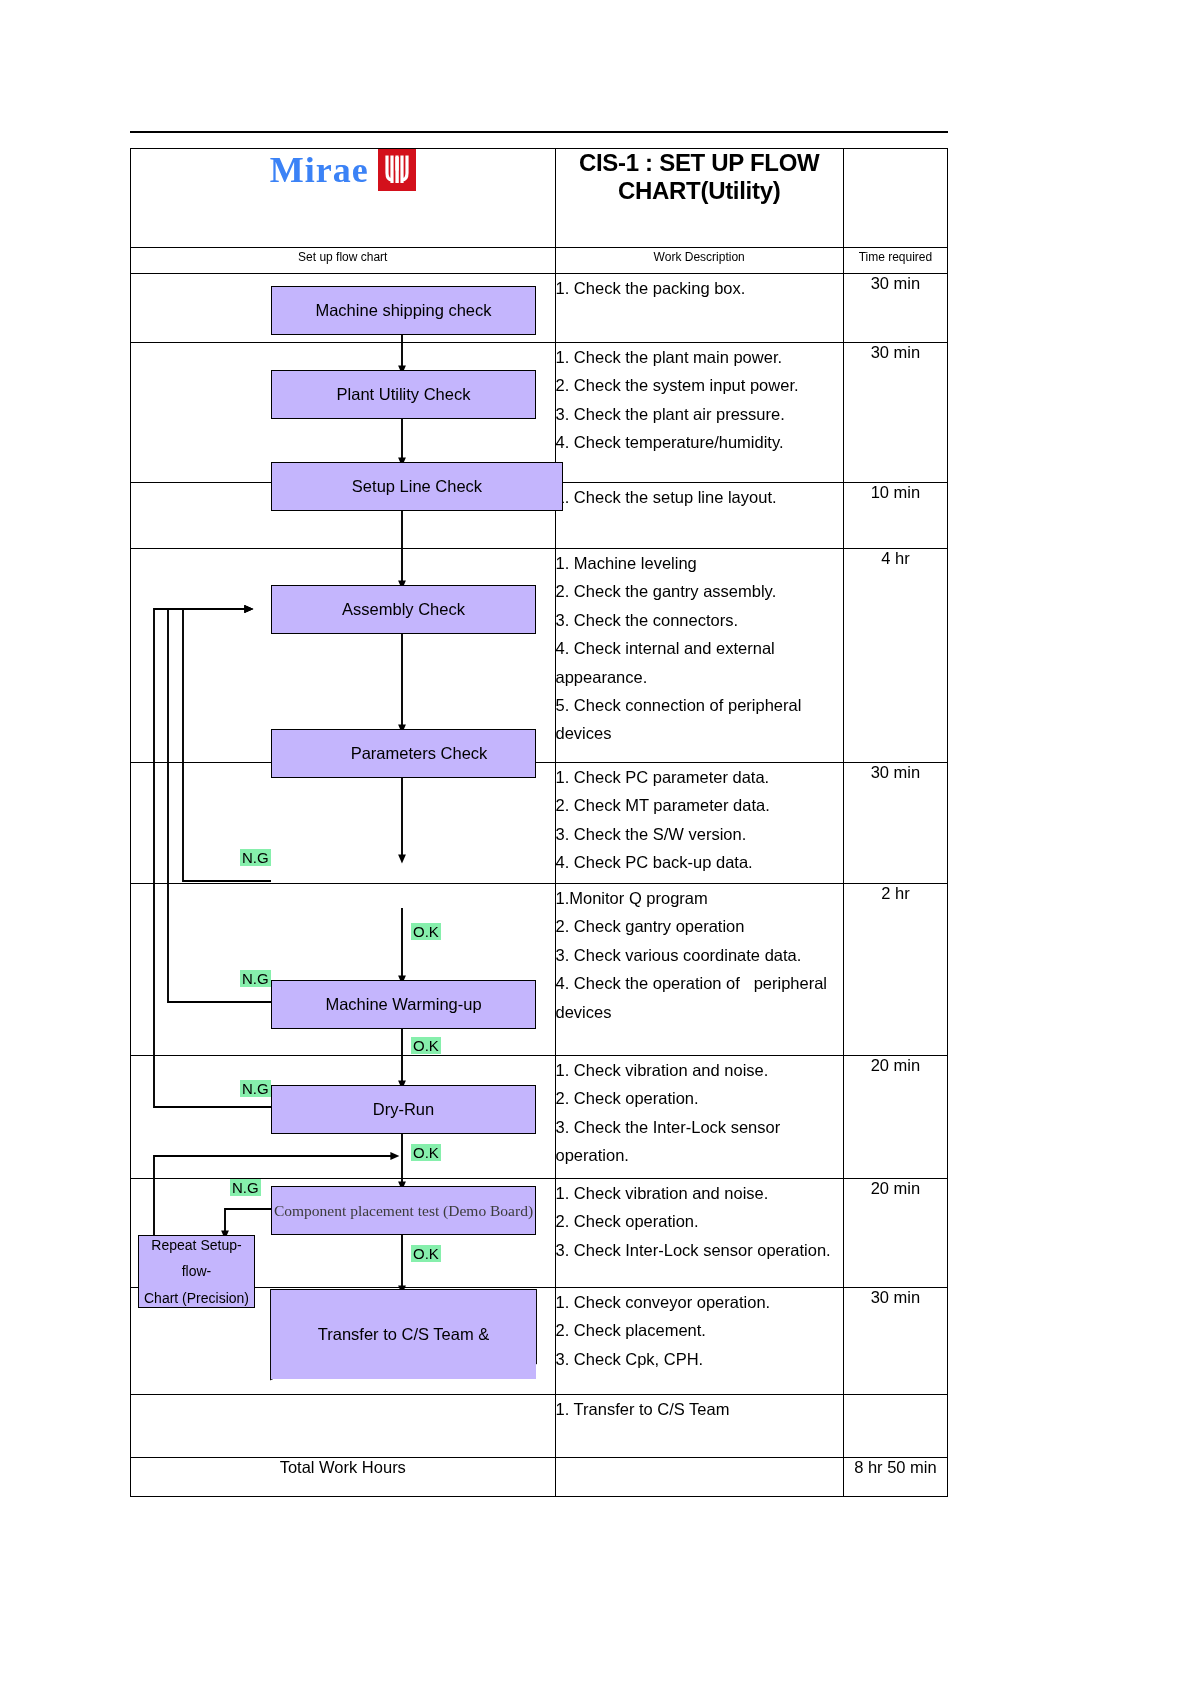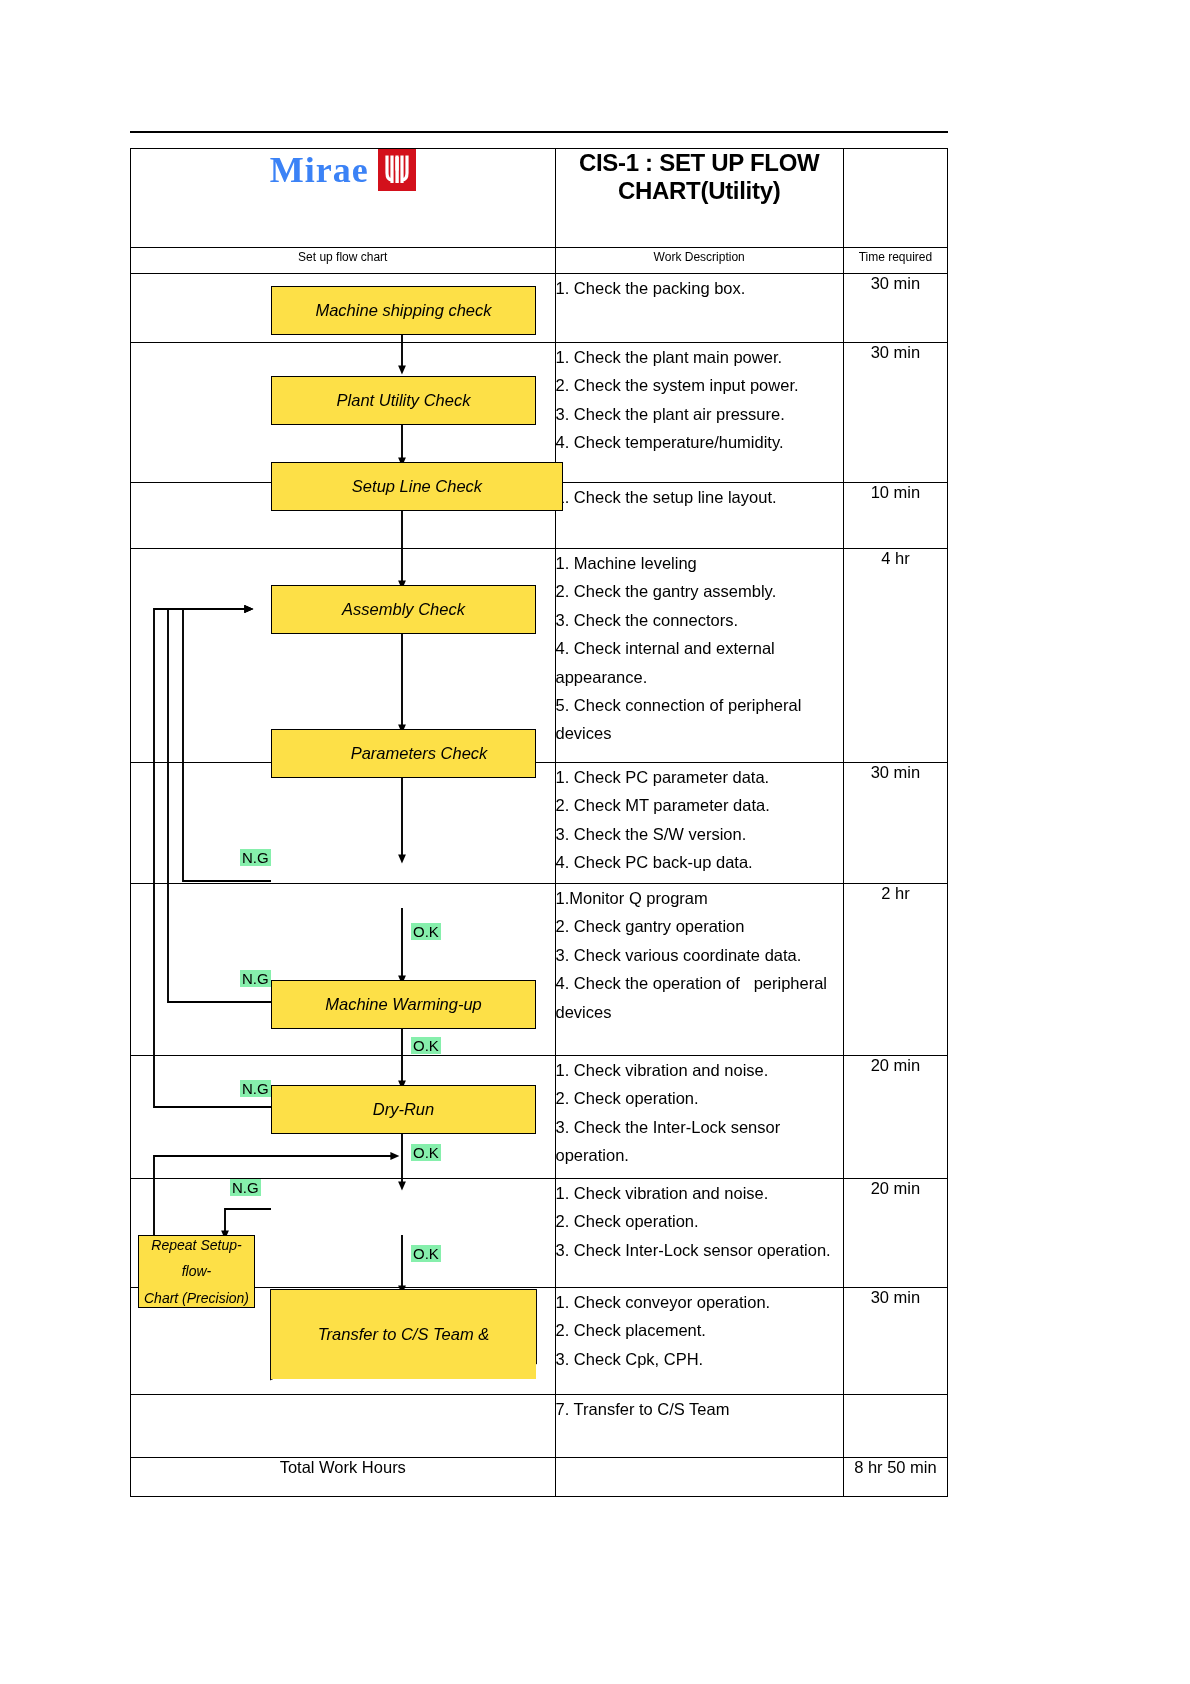--- a/index.html
+++ b/index.html
@@ -33,21 +33,21 @@
   .desc{padding:7px 8px 7px 11px;font-size:16.5px;line-height:1.72;}
   .desc p{margin:0;white-space:pre-wrap;}
   .time{text-align:center;vertical-align:middle;font-size:16.5px;}
 
   .flowcell{position:relative;padding:0;}
 
   
   .flowlayer{position:absolute;left:130px;top:148px;width:818px;height:1320px;pointer-events:none;}
   .flowlayer svg{display:block;}
 
-  .nodebox{position:absolute;border:1.6px solid #000;background:#fde047;display:flex;align-items:center;justify-content:center;text-align:center;box-sizing:border-box;font-style:italic;}
+  .nodebox{position:absolute;border:1.6px solid #000;background:#c4b5fd;display:flex;align-items:center;justify-content:center;text-align:center;box-sizing:border-box;}
   .nodelabel{font-size:16.5px;line-height:1.25;}
   .serif .nodelabel{font-family:"Liberation Serif",serif;font-size:15.5px;color:#3c3c3c;}
   .small .nodelabel{font-size:14px;line-height:1.9;}
 
   .edgelabel{position:absolute;font-size:15px;background:#86efac;padding:0 2px;}
 
   .total-left{text-align:center;vertical-align:middle;font-size:16.5px;height:38px;}
   .total-right{text-align:center;vertical-align:middle;font-size:16.5px;}
   .blank{}
 </style>
@@ -188,21 +188,21 @@
             <p>1. Check conveyor operation.
 2. Check placement.
 3. Check Cpk, CPH.</p>
           </td>
       <td class="time">30 min</td>
     </tr>
 
     <tr>
       <td class="flowcell" style="height:62px"></td>
       <td class="desc">
-            <p>7. Transfer to C/S Team</p>
+            <p>1. Transfer to C/S Team</p>
           </td>
       <td class="time"></td>
     </tr>
 
     <tr>
       <td class="total-left">Total Work Hours</td>
       <td class="blank"></td>
       <td class="total-right">8 hr 50 min</td>
     </tr>
   </tbody>
@@ -247,21 +247,21 @@
         <path d="M24 1120 L24 1008 L265 1008" marker-end="url(#ah)"></path>
       </g>
 
       <path d="M141 1142 L406 1142 L406 1215 Q360 1200 318 1215 Q268 1231 212 1222 Q175 1216 141 1231 Z" fill="#fff" stroke="#000" stroke-width="1.9"></path>
     </svg>
 
     <div class="nodebox" style="left:141px;top:138px;width:265px;height:49px;">
       <span class="nodelabel">Machine shipping check</span>
     </div>
 
-    <div class="nodebox" style="left:141px;top:228px;width:265px;height:49px;">
+    <div class="nodebox" style="left:141px;top:222px;width:265px;height:49px;">
       <span class="nodelabel">Plant Utility Check</span>
     </div>
 
     <div class="nodebox" style="left:141px;top:314px;width:292px;height:49px;">
       <span class="nodelabel">Setup Line Check</span>
     </div>
 
     <div class="nodebox" style="left:141px;top:437px;width:265px;height:49px;">
       <span class="nodelabel">Assembly Check</span>
     </div>
@@ -272,20 +272,23 @@
 
 
     <div class="nodebox" style="left:141px;top:832px;width:265px;height:49px;">
       <span class="nodelabel">Machine Warming-up</span>
     </div>
 
     <div class="nodebox" style="left:141px;top:937px;width:265px;height:49px;">
       <span class="nodelabel">Dry-Run</span>
     </div>
 
+    <div class="nodebox serif" style="left:141px;top:1038px;width:265px;height:49px;">
+      <span class="nodelabel">Component placement test (Demo Board)</span>
+    </div>
 
     <div class="nodebox small" style="left:8px;top:1087px;width:117px;height:73px;">
       <span class="nodelabel" style="white-space:pre-line;">Repeat Setup-flow-
 Chart (Precision)</span>
     </div>
 
     <div class="nodebox" style="left:141px;top:1142px;width:265px;height:89px;border:none;">
       <span class="nodelabel">Transfer to C/S Team &amp;</span>
     </div>
 

